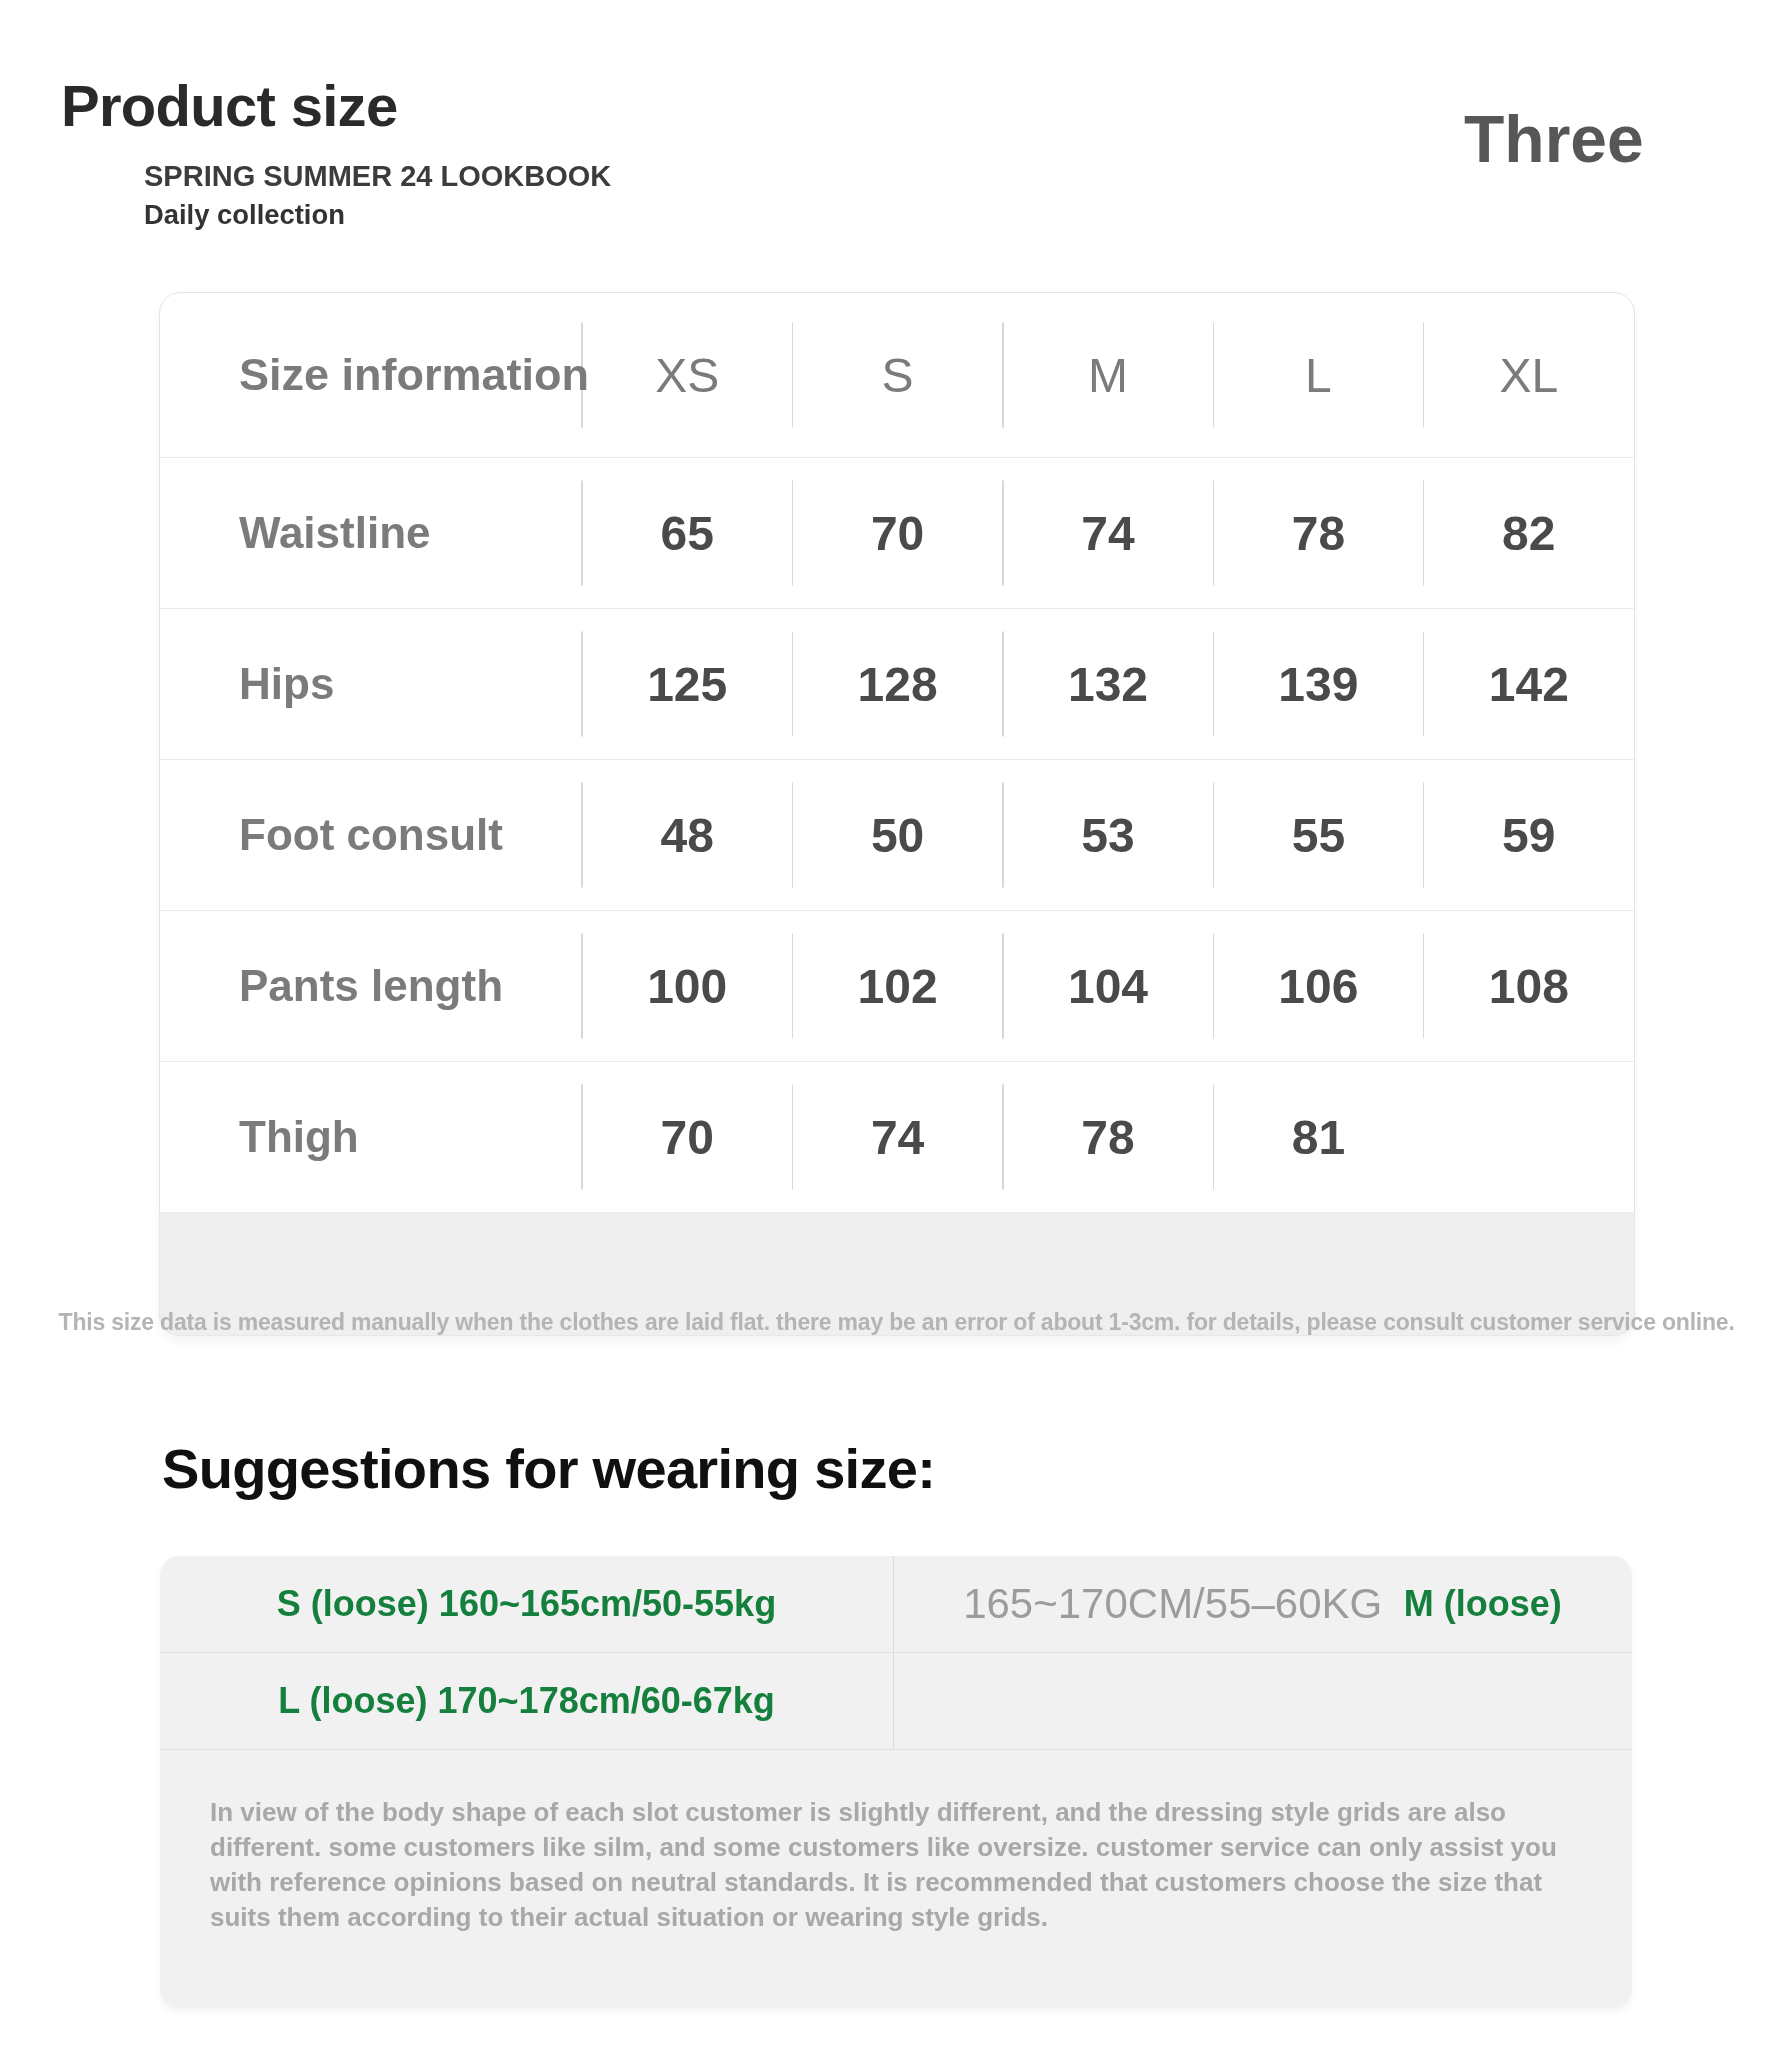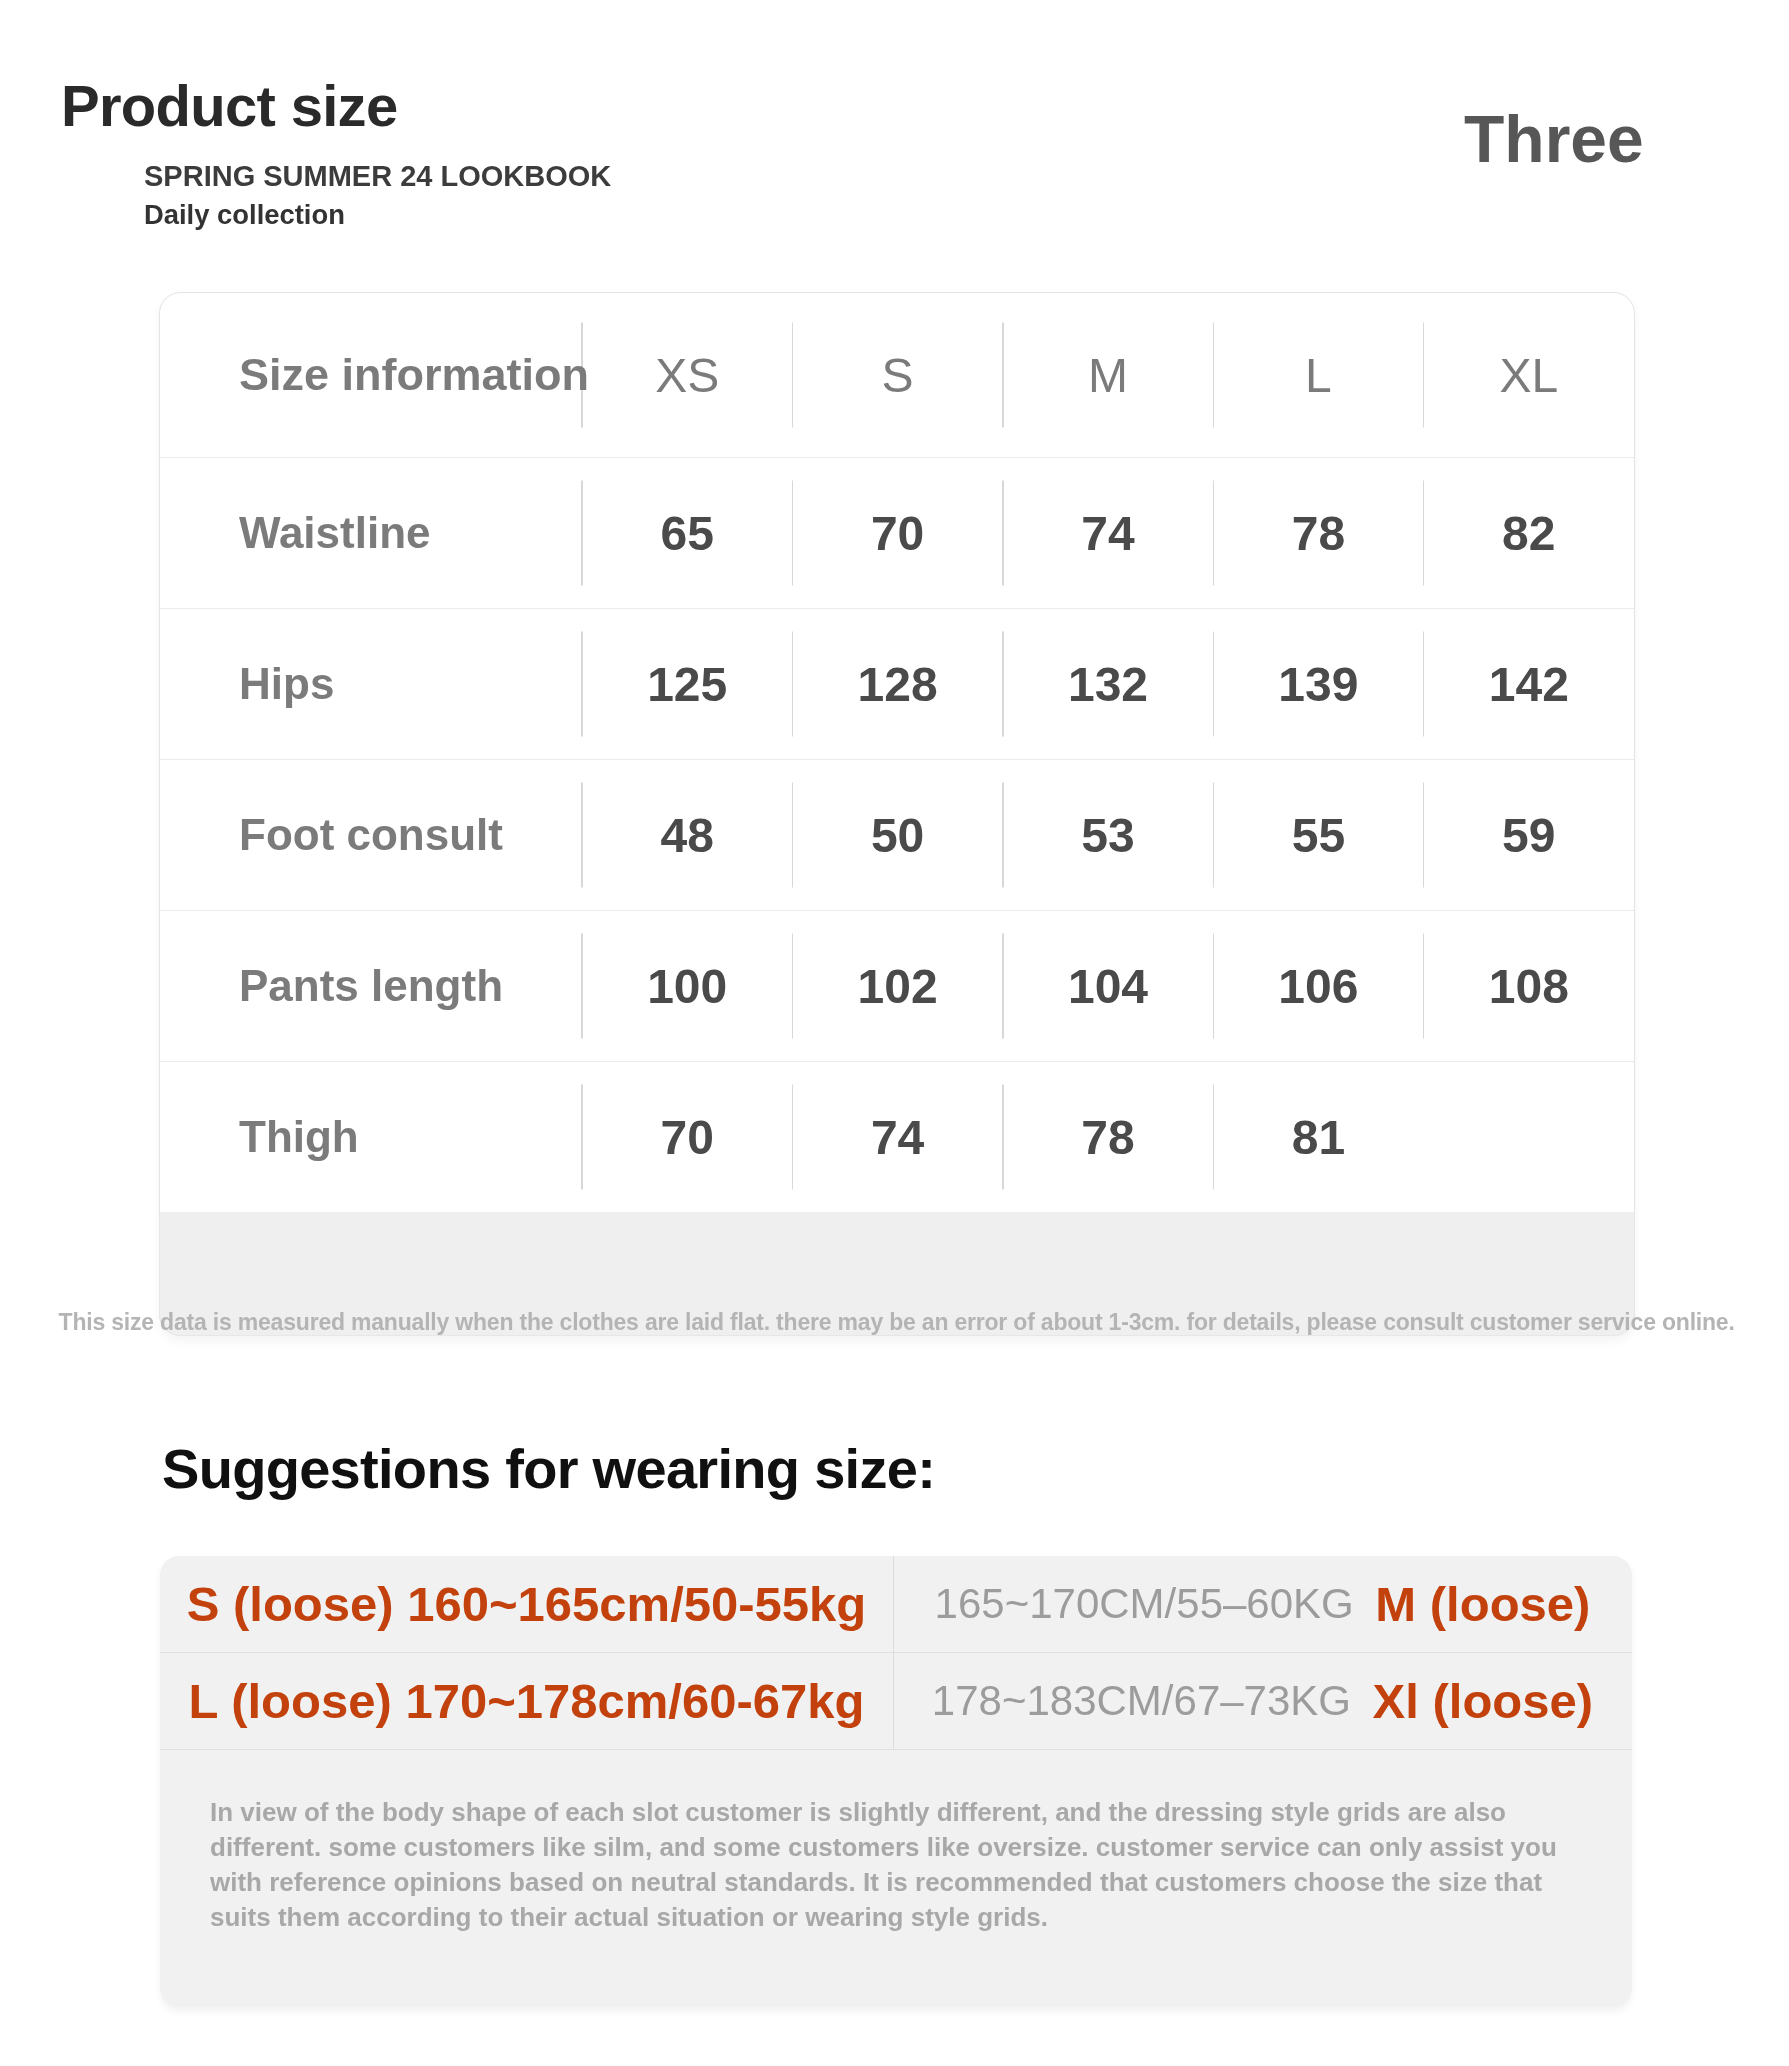--- a/index.html
+++ b/index.html
@@ -92,21 +92,21 @@
     position:relative;box-sizing:border-box;
   }
   .srow::after{
     content:"";position:absolute;left:733px;top:0;width:1.4px;height:100%;
     background:#dcdcdc;
   }
   .scell{
     display:flex;align-items:center;justify-content:center;
     white-space:nowrap;overflow:visible;position:relative;z-index:2;
   }
-  .s-bold{font-size:49px;font-weight:700;color:#c2410c;}
+  .s-bold{font-size:36px;font-weight:700;color:#15803d;}
   .s-light{font-size:42px;font-weight:400;color:#9c9c9c;}
   .scell .gap{display:inline-block;width:21.6px;}
   .sugg-note{
     margin:0;padding:45px 49px 0 50px;
     max-width:1385px;box-sizing:content-box;
     font-size:26px;font-weight:700;color:#a8a8a8;
     line-height:35px;letter-spacing:0px;
   }
 </style>
 </head>
@@ -191,24 +191,19 @@
         <span class="s-light">165~170CM/55–60KG</span>
         <span class="gap"></span>
         <span class="s-bold">M (loose)</span>
       </div>
     </div>
 
     <div class="srow">
       <div class="scell">
         <span class="s-bold">L (loose) 170~178cm/60-67kg</span>
       </div>
-      <div class="scell">
-        <span class="s-light">178~183CM/67–73KG</span>
-        <span class="gap"></span>
-        <span class="s-bold">Xl (loose)</span>
-      </div>
     </div>
 
     <p class="sugg-note">In view of the body shape of each slot customer is slightly different, and the dressing style grids are also different. some customers like silm, and some customers like oversize. customer service can only assist you with reference opinions based on neutral standards. It is recommended that customers choose the size that suits them according to their actual situation or wearing style grids.</p>
   </section>
 
 </div>
 
 
 </body></html>

